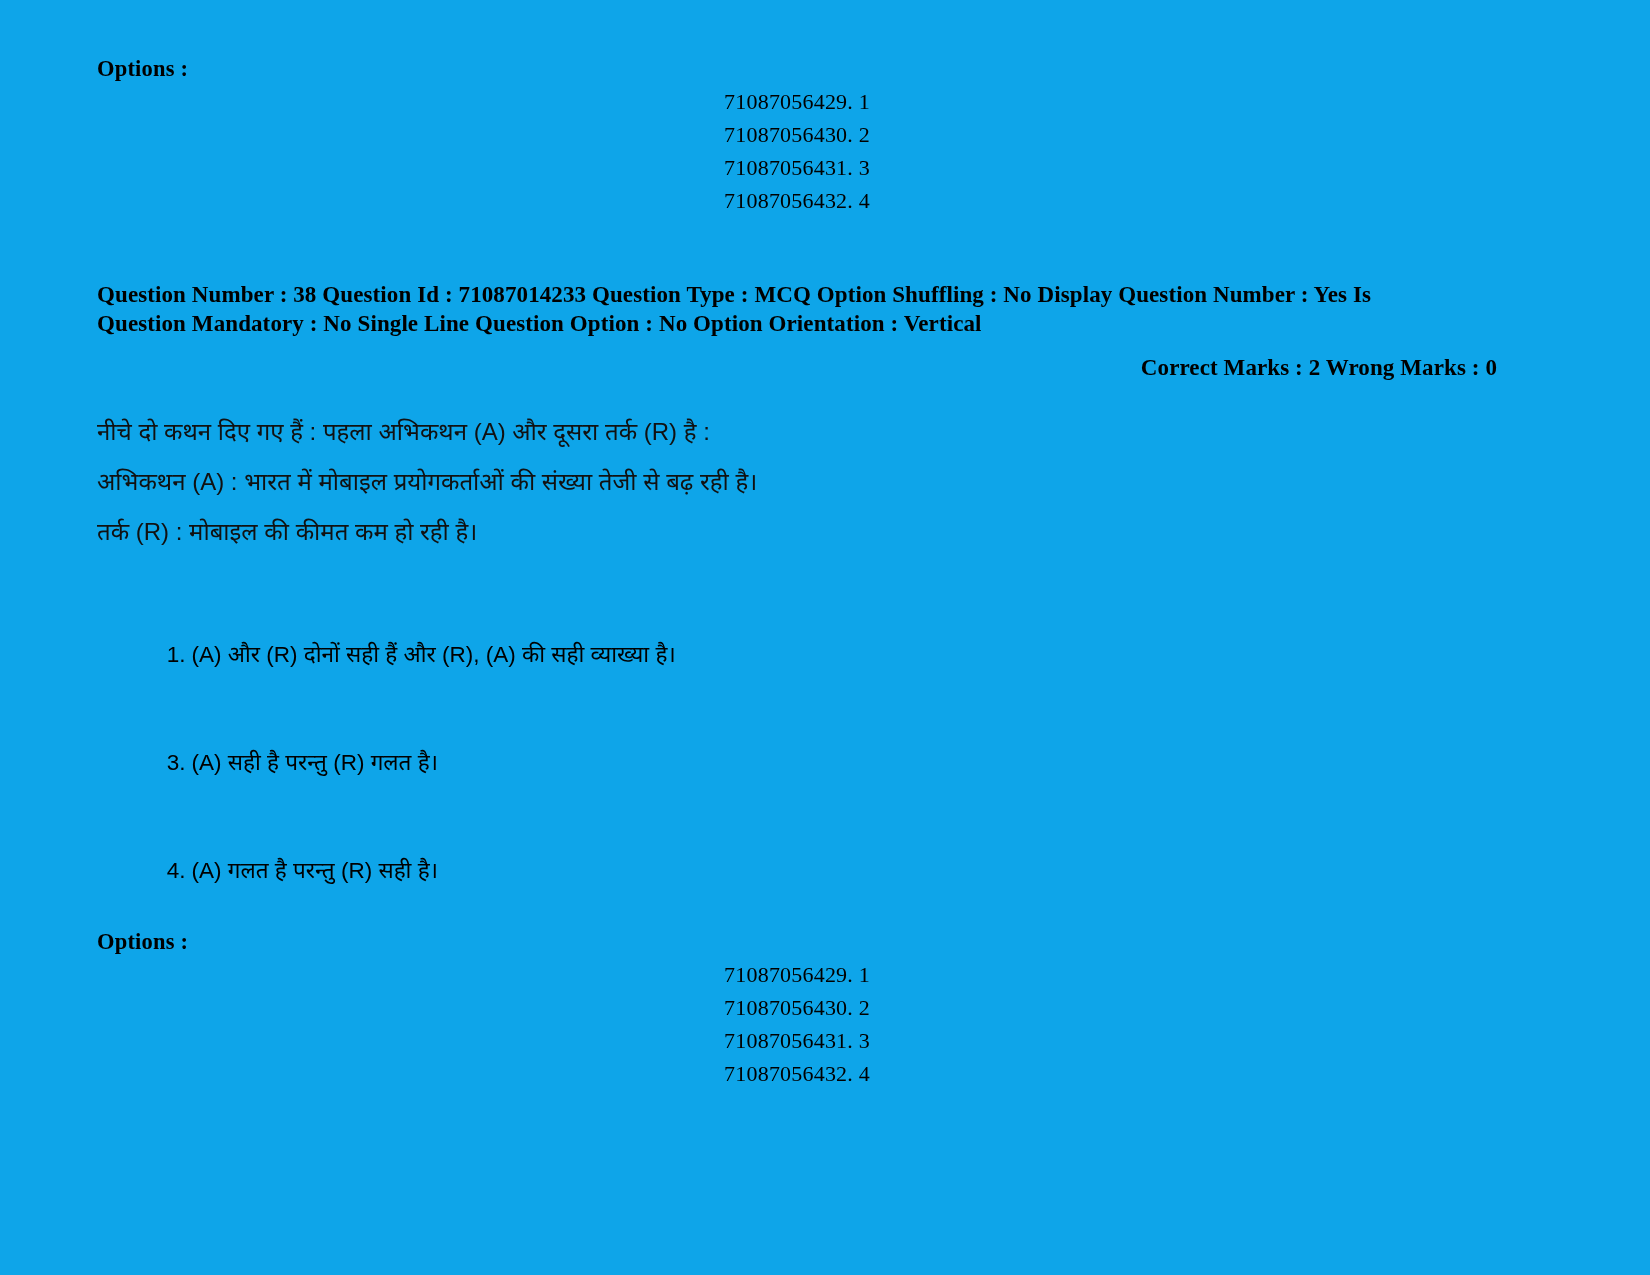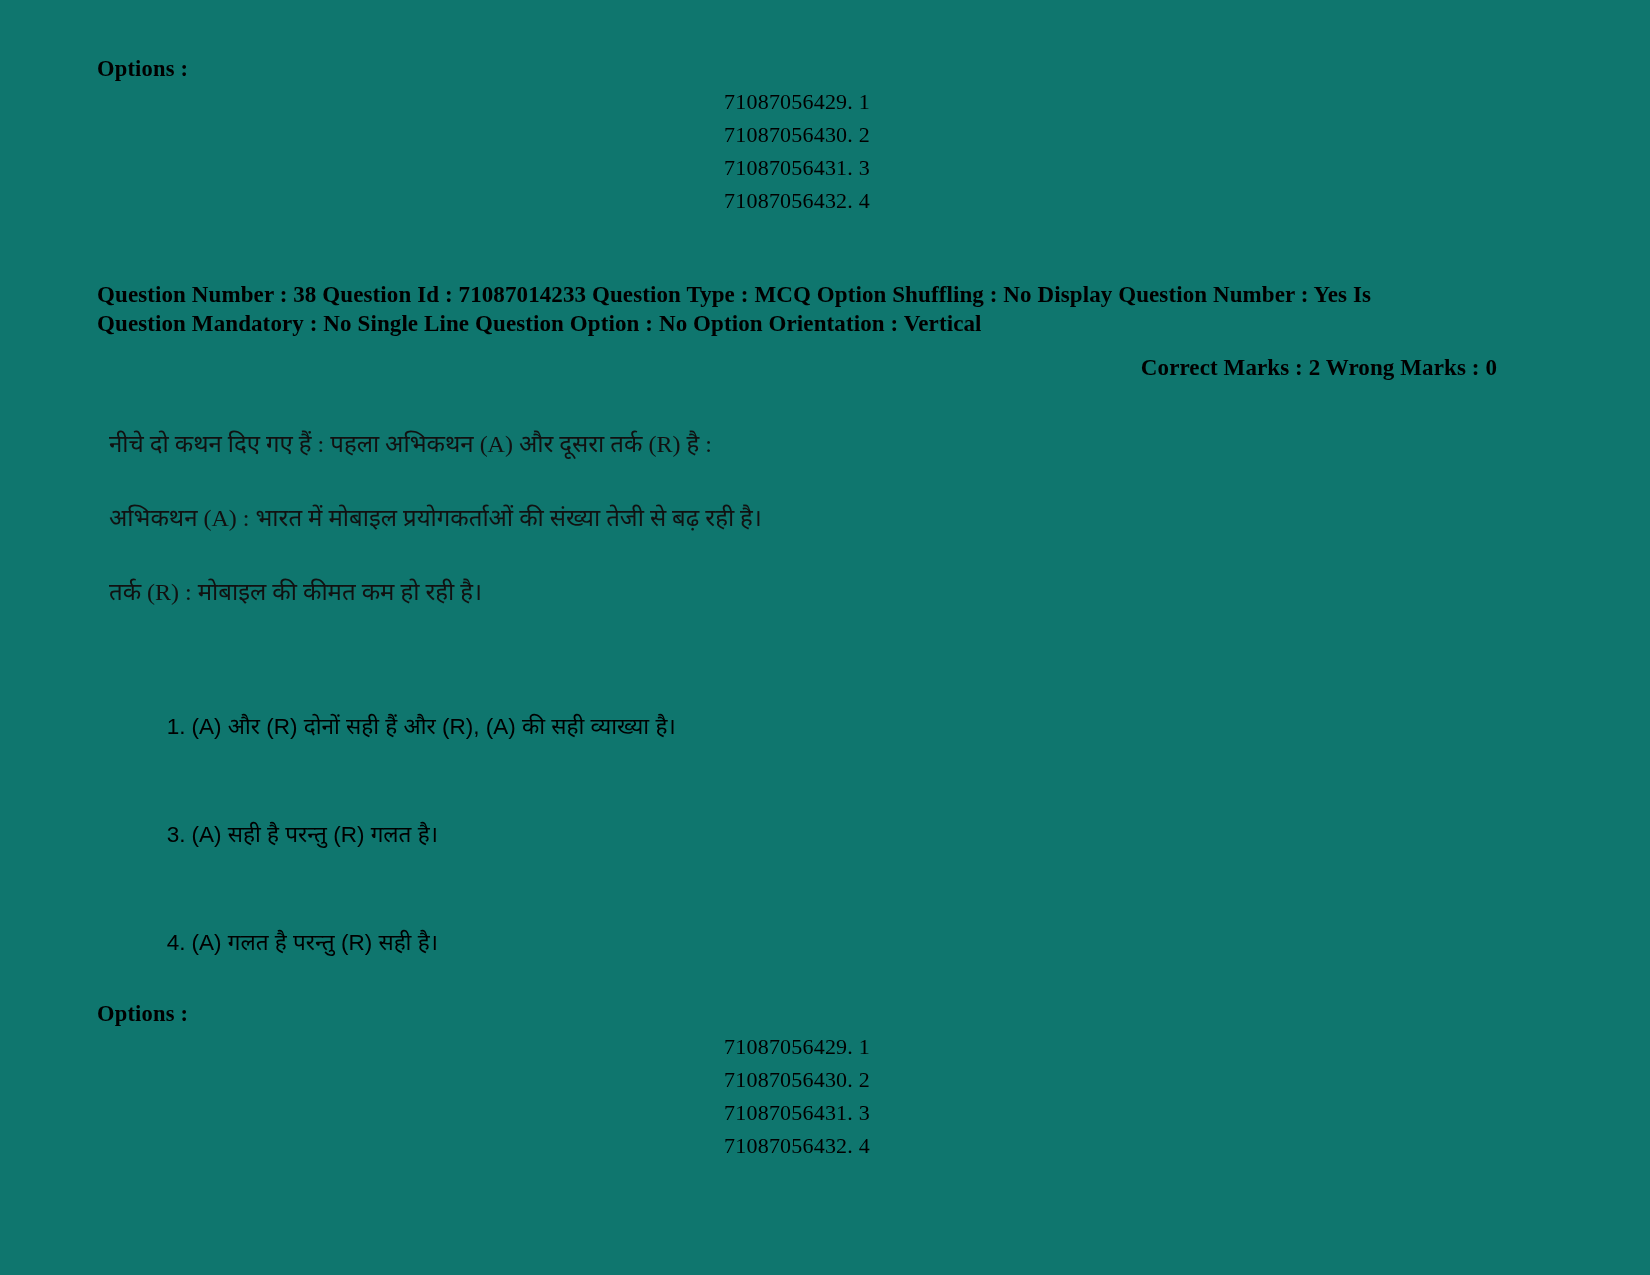--- a/index.html
+++ b/index.html
@@ -11,21 +11,21 @@
     width: 1650px;
     height: 1275px;
     font-family: "Liberation Serif", "DejaVu Serif", serif;
     color: #000000;
     overflow: hidden;
   }
   .page {
     position: relative;
     width: 1650px;
     height: 1275px;
-    background: #0f766e;
+    background: #0ea5e9;
     padding: 0;
     box-sizing: border-box;
   }
   .content {
     position: absolute;
     left: 97px;
     top: 52px;
     width: 1400px;
   }
 
@@ -59,22 +59,21 @@
   }
 
   
   .hi {
     font-family: "Liberation Sans", "DejaVu Sans", sans-serif;
     font-size: 24px;
     line-height: 30px;
     color: #111;
   }
   .hi-para {
-    margin: 12px;
-    font-family: Liberation Serif, serif;
+    margin: 0;
   }
 
   .q-statement-list {
     list-style: none;
     margin: 0;
     padding: 0;
   }
   .q-statement-list li {
     font-family: Liberation Sans, sans-serif;
     font-size: 22.5px;

